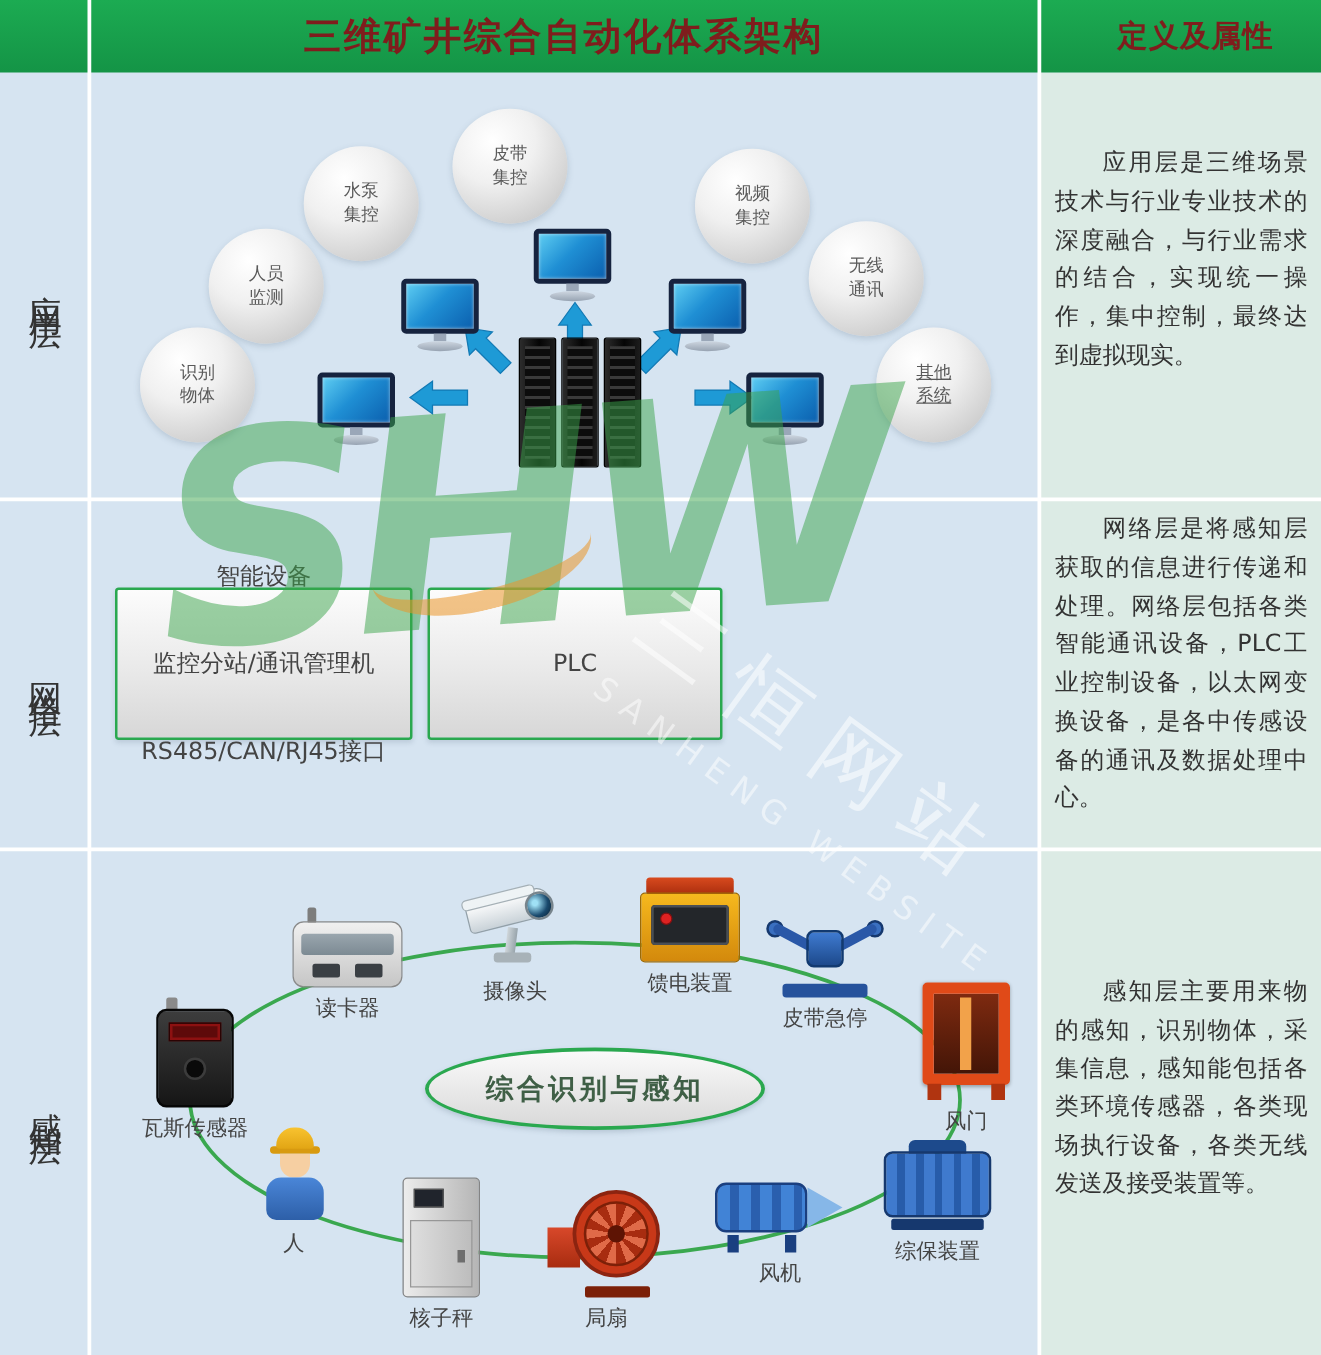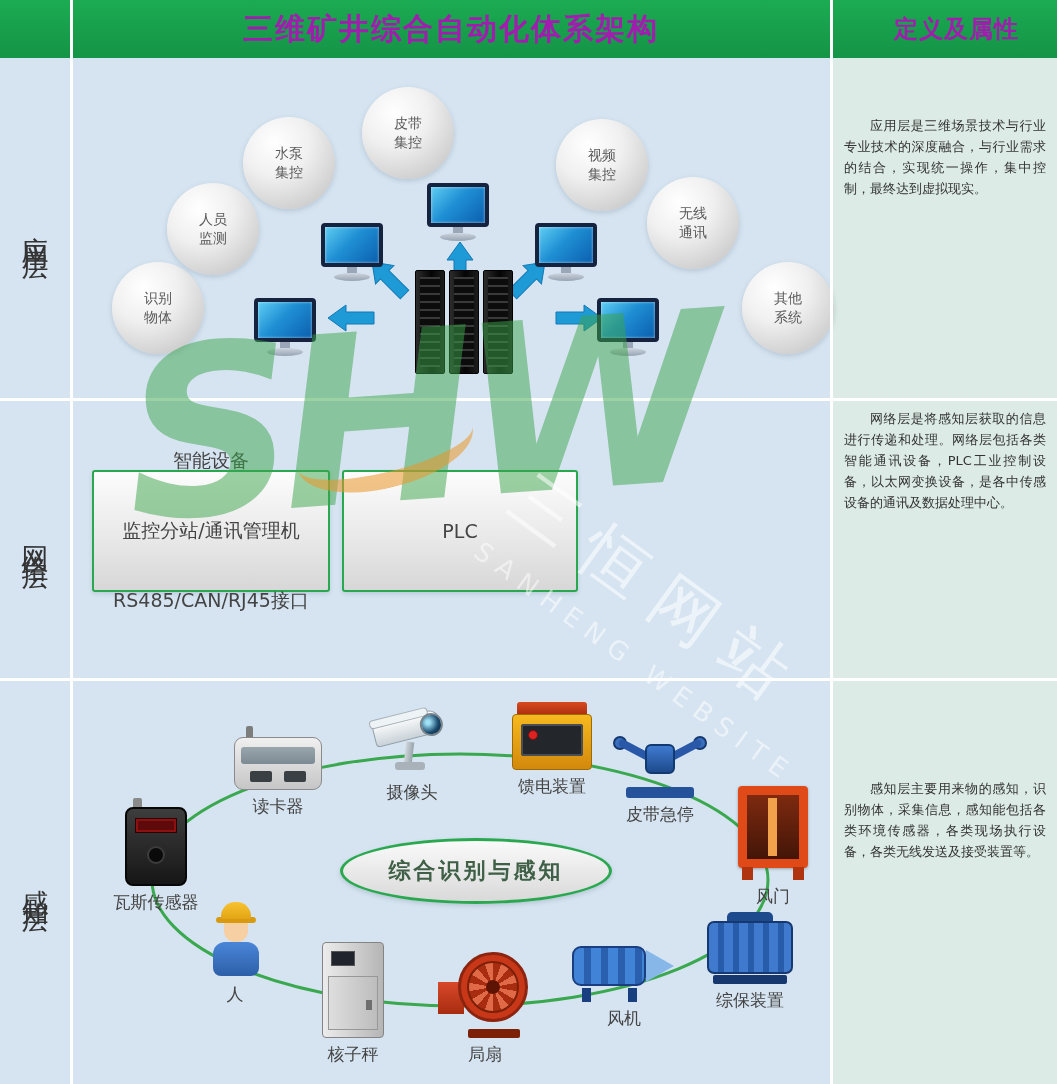--- a/index.html
+++ b/index.html
@@ -1,21 +1,21 @@
 <!DOCTYPE html>
 <html><head>
 <meta charset="utf-8">
 <style>
   * { margin:0; padding:0; box-sizing:border-box; }
   body { font-family:"DejaVu Sans","Liberation Sans",sans-serif; }
   #stage { position:relative; width:1057px; height:1084px; background:#d6e4f1; overflow:hidden; }
 
   
   .header { position:absolute; left:0; top:0; width:1057px; height:58px; background:linear-gradient(180deg,#1cab52,#149446); }
-  .header-title { position:absolute; top:0; height:58px; display:flex; align-items:center; justify-content:center; color:#a21caf; font-weight:bold; }
+  .header-title { position:absolute; top:0; height:58px; display:flex; align-items:center; justify-content:center; color:#7f1d1d; font-weight:bold; }
   .header-main { left:70px; width:762px; font-size:30px; letter-spacing:2px; }
   .header-right { left:844px; width:225px; font-size:24px; letter-spacing:1px; }
 
   
   .right-col { position:absolute; left:832px; top:58px; width:225px; height:1026px; background:#dcebe5; }
   .sep-v { position:absolute; top:0; width:3px; height:1084px; background:#ffffff; z-index:6; }
   .sep-h { position:absolute; left:0; width:1057px; height:3px; background:#ffffff; z-index:6; }
 
   
   .layer-label { position:absolute; left:0; width:70px; display:flex; align-items:center; justify-content:center;
@@ -137,21 +137,21 @@
   .scale-icon .sknob { position:absolute; left:44px; top:58px; width:6px; height:10px; background:#6e6e6e; }
 
   
   .person-icon { width:60px; height:76px; }
   .person-icon .hat { position:absolute; left:16px; top:0; width:30px; height:17px; background:linear-gradient(180deg,#f8c330,#e2a514); border-radius:15px 15px 3px 3px; }
   .person-icon .brim { position:absolute; left:11px; top:15px; width:40px; height:6px; background:#d89a10; border-radius:3px; }
   .person-icon .face { position:absolute; left:19px; top:21px; width:24px; height:19px; background:#f6cfa2; border-radius:0 0 11px 11px; }
   .person-icon .pbody { position:absolute; left:8px; top:40px; width:46px; height:34px; background:linear-gradient(180deg,#4a86d8,#2d5fa8); border-radius:12px 12px 8px 8px; }
 
   
-  .desc { position:absolute; left:844px; width:202px; font-size:13px; line-height:1.62; color:#333;
+  .desc { position:absolute; left:844px; width:202px; font-size:19px; line-height:1.62; color:#333;
     text-indent:2em; text-align:justify; z-index:4; }
 
   
   .wm { position:absolute; pointer-events:none; z-index:30; }
   .wm-logo { left:125px; top:300px; font-size:235px; font-weight:bold; font-style:italic;
     color:rgba(58,163,74,.5); letter-spacing:-14px; transform:rotate(-4deg); line-height:1; }
   .wm-swoosh { left:295px; top:408px; width:180px; height:80px; border-bottom:16px solid rgba(235,150,40,.55); border-radius:50%; transform:rotate(-14deg); }
   .wm-site { left:545px; top:455px; transform:rotate(36deg); transform-origin:left top; }
   .wm-cn { font-size:66px; color:rgba(255,255,255,.55); letter-spacing:20px; white-space:nowrap; }
   .wm-en { font-size:26px; color:rgba(255,255,255,.5); letter-spacing:9px; margin-top:10px; white-space:nowrap; }
@@ -187,21 +187,21 @@
     </div>
   <div class="bubble" style="left:362px;top:87px;">
       <span>皮带集控</span>
     </div>
   <div class="bubble" style="left:556px;top:119px;">
       <span>视频集控</span>
     </div>
   <div class="bubble" style="left:647px;top:177px;">
       <span>无线通讯</span>
     </div>
-  <div class="bubble" style="left:742px;top:262px;">
+  <div class="bubble" style="left:701px;top:262px;text-decoration:underline;">
       <span>其他系统</span>
     </div>
 
   <div class="monitor" style="left:321px;top:223px;">
       <div class="screen"></div>
       <div class="neck"></div>
       <div class="base"></div>
     </div>
   <div class="monitor" style="left:427px;top:183px;">
       <div class="screen"></div>

